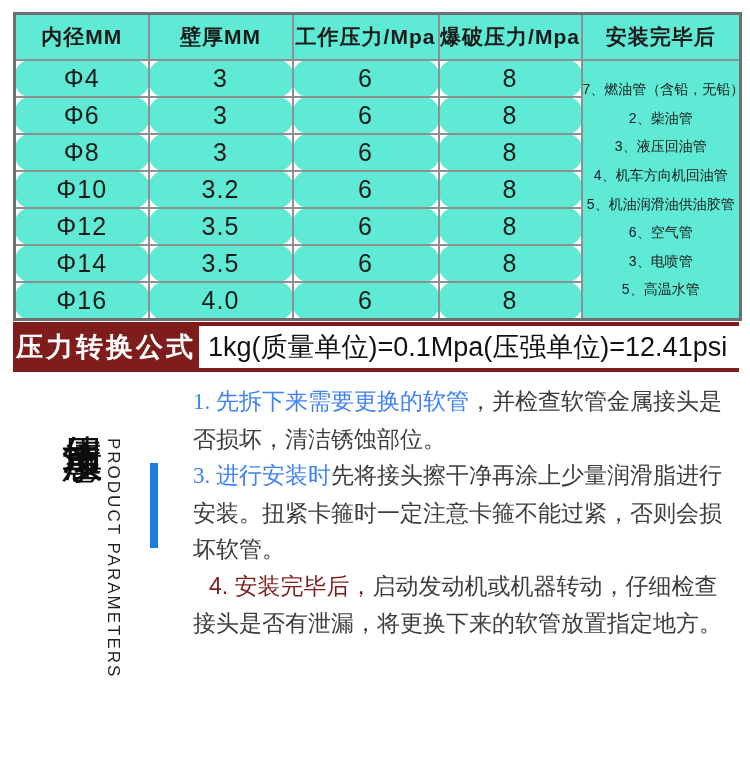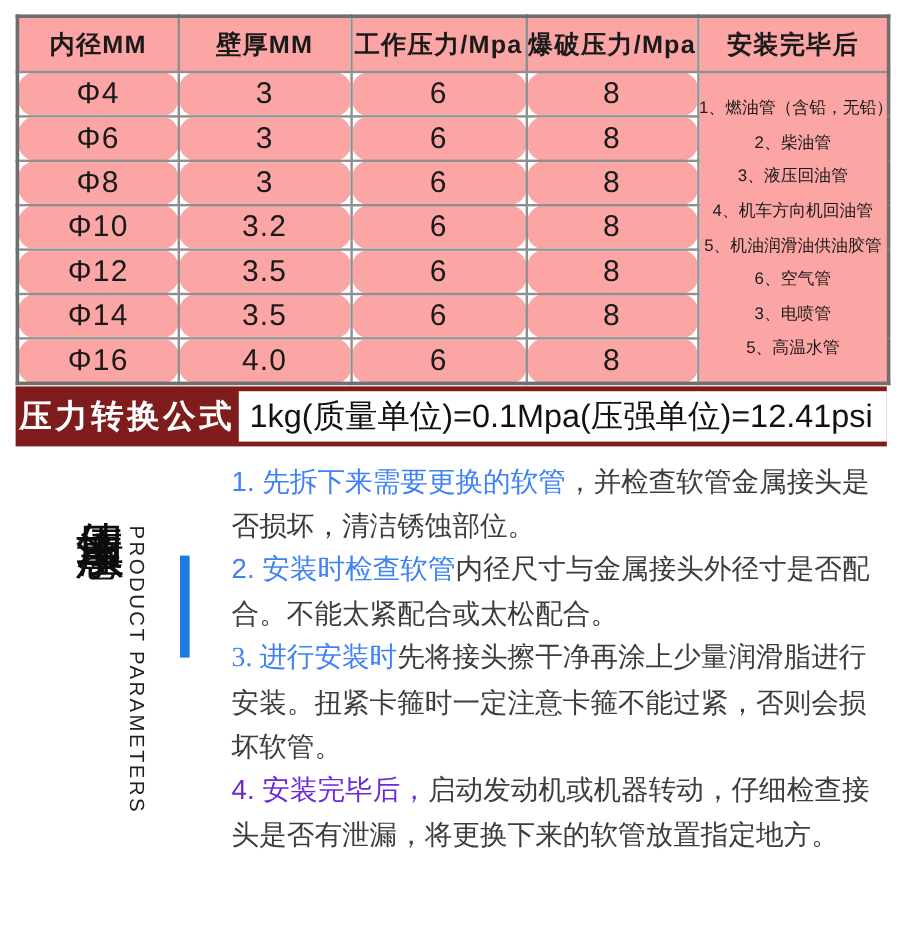--- a/index.html
+++ b/index.html
@@ -4,21 +4,21 @@
 <style>
   html,body{margin:0;padding:0;background:#ffffff;}
   body{width:750px;height:773px;overflow:hidden;
        font-family:"Liberation Sans","DejaVu Sans",sans-serif;}
   .sheet{position:relative;width:750px;height:773px;background:#fff;}
 
   
   table.spec{position:absolute;left:13px;top:12px;width:726px;
              border-collapse:collapse;table-layout:fixed;
              border:3px solid #6f6f6f;}
-  table.spec th,table.spec td{border:2px solid #8f8f8f;background:#fca5a5;
+  table.spec th,table.spec td{border:2px solid #8f8f8f;background:#5eead4;
              text-align:center;vertical-align:middle;color:#1a1a1a;
              padding:0;overflow:hidden;}
   table.spec th{height:44px;font-size:21px;font-weight:600;letter-spacing:1px;}
   table.spec td.val{height:35px;font-size:25px;letter-spacing:1px;border-radius:15px;}
   td.apps{vertical-align:top;text-align:left;padding:12px 0 0 5px;}
   .app-item{font-size:14px;line-height:28.6px;color:#1a1a1a;
             white-space:nowrap;font-weight:500;}
 
   
   .formula-row{position:absolute;left:13px;top:322px;width:726px;height:50px;
@@ -66,21 +66,21 @@
         <th>安装完毕后</th>
       </tr>
     </thead>
     <tbody>
       <tr>
         <td class="val">Φ4</td>
         <td class="val">3</td>
         <td class="val">6</td>
         <td class="val">8</td>
         <td class="apps" rowspan="7">
-          <div class="app-item">1、燃油管（含铅，无铅）</div>
+          <div class="app-item">7、燃油管（含铅，无铅）</div>
           <div class="app-item">2、柴油管</div>
           <div class="app-item">3、液压回油管</div>
           <div class="app-item">4、机车方向机回油管</div>
           <div class="app-item">5、机油润滑油供油胶管</div>
           <div class="app-item">6、空气管</div>
           <div class="app-item">3、电喷管</div>
           <div class="app-item">5、高温水管</div>
         </td>
       </tr>
       <tr>
@@ -125,19 +125,18 @@
   <div class="formula-row">
     <div class="formula-label">压力转换公式</div>
     <div class="formula-box">1kg(质量单位)=0.1Mpa(压强单位)=12.41psi</div>
   </div>
 
   <div class="v-title">使用注意事项</div>
   <div class="v-sub">PRODUCT PARAMETERS</div>
   <div class="accent-bar" style="background: rgb(27, 124, 226);"></div>
 
   <div class="notes-text">
-    <p class="note"><span class="lead" style="color: rgb(62, 130, 244);">1. 先拆下来需要更换的软管</span><span>，并检查软管金属接头是否损坏，清洁锈蚀部位。</span></p>
-    <p class="note"><span class="lead" style="color: rgb(62, 130, 244);">2. 安装时检查软管</span><span>内径尺寸与金属接头外径寸是否配合。不能太紧配合或太松配合。</span></p>
+    <p class="note"><span class="lead" style="color: rgb(62, 130, 244); font-family: Liberation Serif, serif;">1. 先拆下来需要更换的软管</span><span>，并检查软管金属接头是否损坏，清洁锈蚀部位。</span></p>
     <p class="note"><span class="lead" style="color: rgb(62, 130, 244); font-family: Liberation Serif, serif;">3. 进行安装时</span><span>先将接头擦干净再涂上少量润滑脂进行安装。扭紧卡箍时一定注意卡箍不能过紧，否则会损坏软管。</span></p>
-    <p class="note"><span class="lead" style="color: #6d28d9;">4. 安装完毕后，</span><span>启动发动机或机器转动，仔细检查接头是否有泄漏，将更换下来的软管放置指定地方。</span></p>
+    <p class="note"><span class="lead" style="color: #7f1d1d; margin-left: 16px;">4. 安装完毕后，</span><span>启动发动机或机器转动，仔细检查接头是否有泄漏，将更换下来的软管放置指定地方。</span></p>
   </div>
 
 </div>
 
 </body></html>

